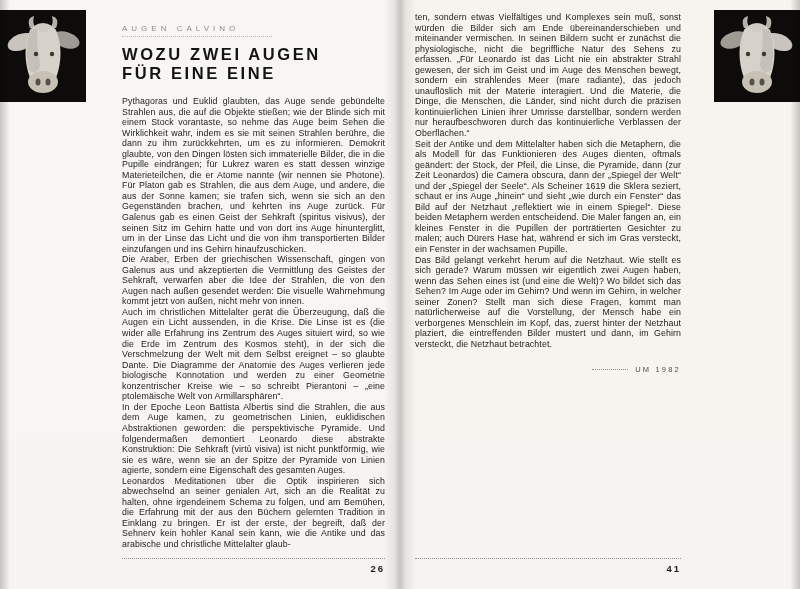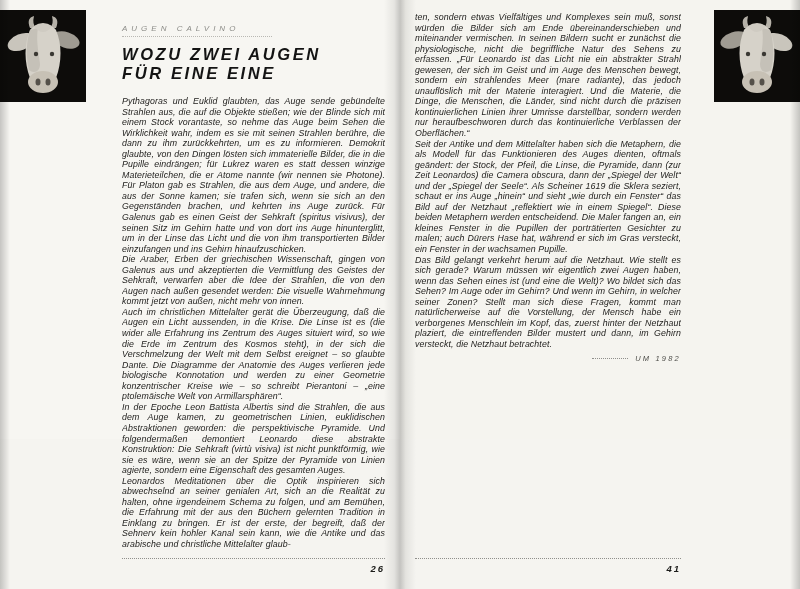--- a/index.html
+++ b/index.html
@@ -9,21 +9,21 @@
     font-family: "Liberation Sans", sans-serif;
     overflow: hidden;
   }
   #spread {
     position: relative;
     width: 800px; height: 589px;
     background: #f5f4f0;
     overflow: hidden;
   }
   .page {
-    position: absolute; top: 0; height: 439px; width: 400px; font-style: italic;
+    position: absolute; top: 0; height: 439px; width: 400px;
   }
   .page-left  { left: 0;   background: #f7f6f2; }
   .page-right { left: 400px; background: #f5f4ef; }
 
   
   .edge-left, .edge-right, .gutter { position: absolute; top: 0; height: 100%; pointer-events: none; z-index: 5; }
   .edge-left  { left: 0; width: 10px; background: linear-gradient(90deg, rgba(0,0,0,.20), rgba(0,0,0,0)); }
   .edge-right { right: 0; width: 10px; background: linear-gradient(270deg, rgba(0,0,0,.20), rgba(0,0,0,0)); }
   .gutter { left: 384px; width: 32px;
     background: linear-gradient(90deg, rgba(0,0,0,0) 0%, rgba(0,0,0,.07) 32%, rgba(0,0,0,.20) 50%, rgba(0,0,0,.07) 68%, rgba(0,0,0,0) 100%); }
@@ -48,21 +48,21 @@
     line-height: 19px; color: #141414; margin: 0 0 13px 0;
   }
   .body-text {
     font-size: 8.8px; line-height: 10.55px; text-align: justify;
     color: #232220; letter-spacing: 0.1px; overflow: hidden;
   }
   .body-left  { max-height: 466px; }
   .body-right { max-height: 424px; }
   .para { margin: 0; }
 
-  .date-row { display: flex; justify-content: flex-end; align-items: center; gap: 7px; margin-top: 4px; }
+  .date-row { display: flex; justify-content: flex-end; align-items: center; gap: 7px; margin-top: 15px; }
   .date-rule { width: 36px; border-top: 1px dotted #8f8f8b; height: 0; }
   .date-text { font-size: 7.5px; letter-spacing: 2.2px; color: #4e4e4a; }
 
   .footer { position: absolute; top: 558px; width: 263px; }
   .footer-left  { left: 122px; text-align: right; }
   .footer-right { left: 15px; width: 266px; }
   .footer-rule { border-top: 1px dotted #8f8f8b; height: 0; }
   .page-number {
     font-weight: bold; font-size: 9.5px; letter-spacing: 2px;
     color: #1c1c1a; margin-top: 4px;

